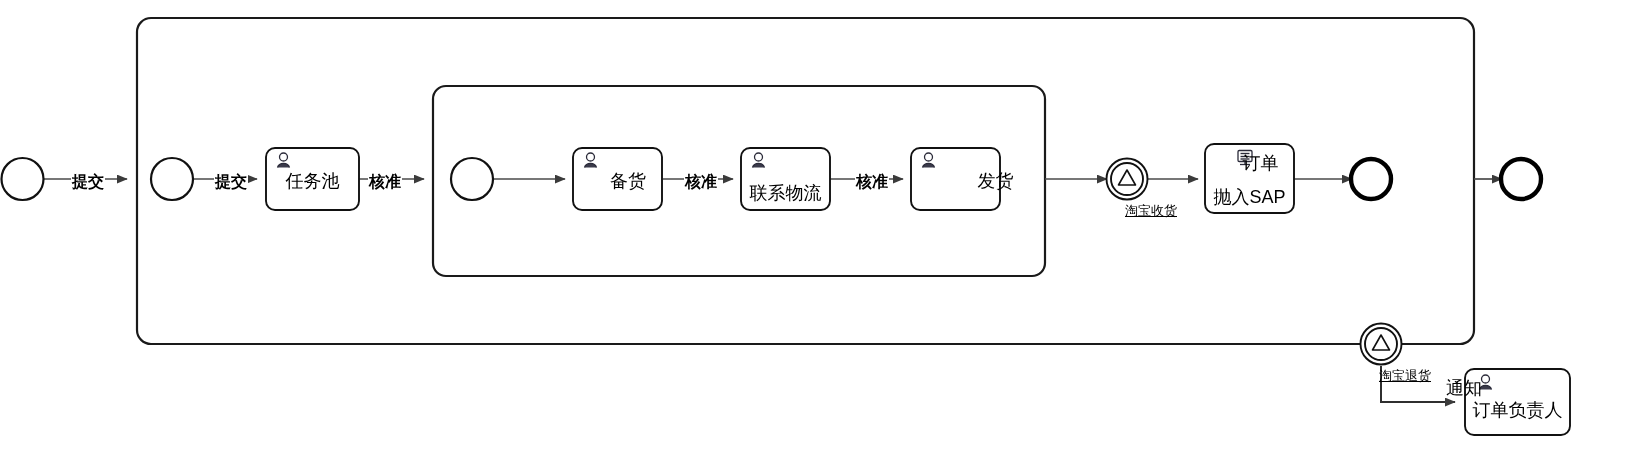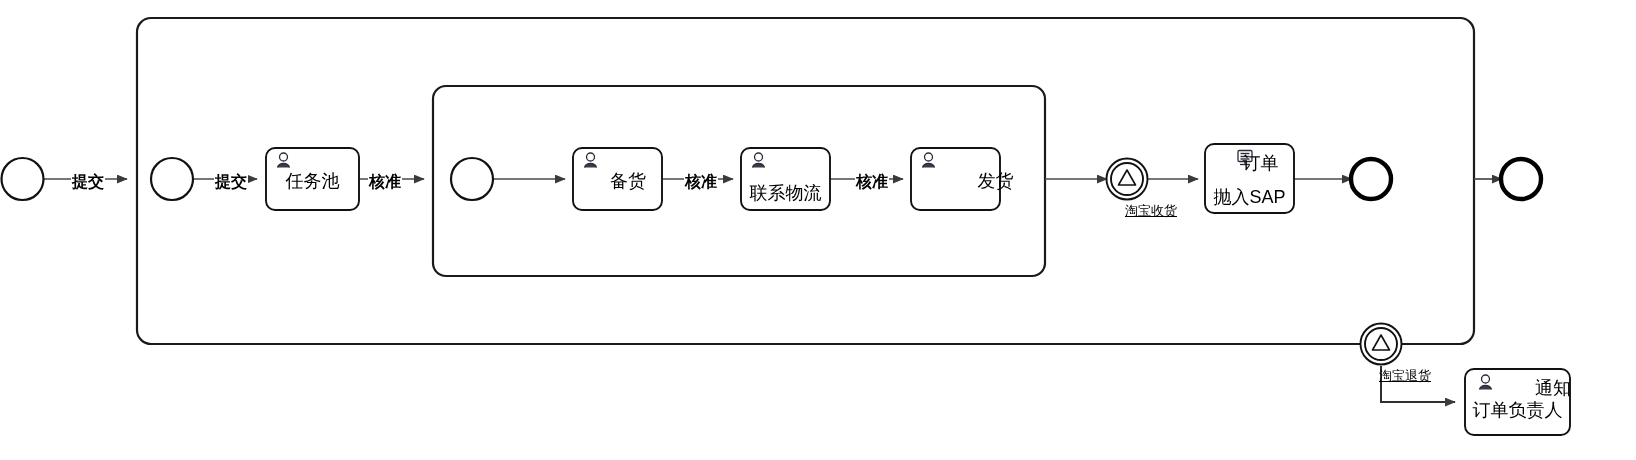--- a/index.html
+++ b/index.html
@@ -177,19 +177,19 @@
   <div class="lbl flow-label" style="left:855px; top:172px;">核准</div>
 
   <div class="lbl task-label" style="left:266px; top:170px; width:93px;">任务池</div>
   <div class="lbl task-label" style="left:573px; top:170px; width:110px;">备货</div>
   <div class="lbl task-label" style="left:741px; top:170px; width:89px;margin-top:12px;">联系物流</div>
   <div class="lbl task-label" style="left:911px; top:170px; width:89px;padding-left:40px;">发货</div>
 
   <div class="lbl task-label" style="left:1205px; top:152px; width:89px; padding-left:22px; box-sizing:border-box;">订单</div>
   <div class="lbl task-label" style="left:1205px; top:174px; width:89px;margin-top:12px;">抛入SAP</div>
 
-  <div class="lbl task-label" style="left:1494px; top:377px; width:94px; padding-left:24px; box-sizing:border-box;">通知</div>
+  <div class="lbl task-label" style="left:1405px; top:377px; width:94px; padding-left:24px; box-sizing:border-box;">通知</div>
   <div class="lbl task-label" style="left:1465px; top:399px; width:105px;">订单负责人</div>
 
   <div class="lbl event-label" style="left:1077px; top:203px; width:100px;">淘宝收货</div>
   <div class="lbl event-label" style="left:1331px; top:368px; width:100px;">淘宝退货</div>
 
 </div>
 
 </body></html>

